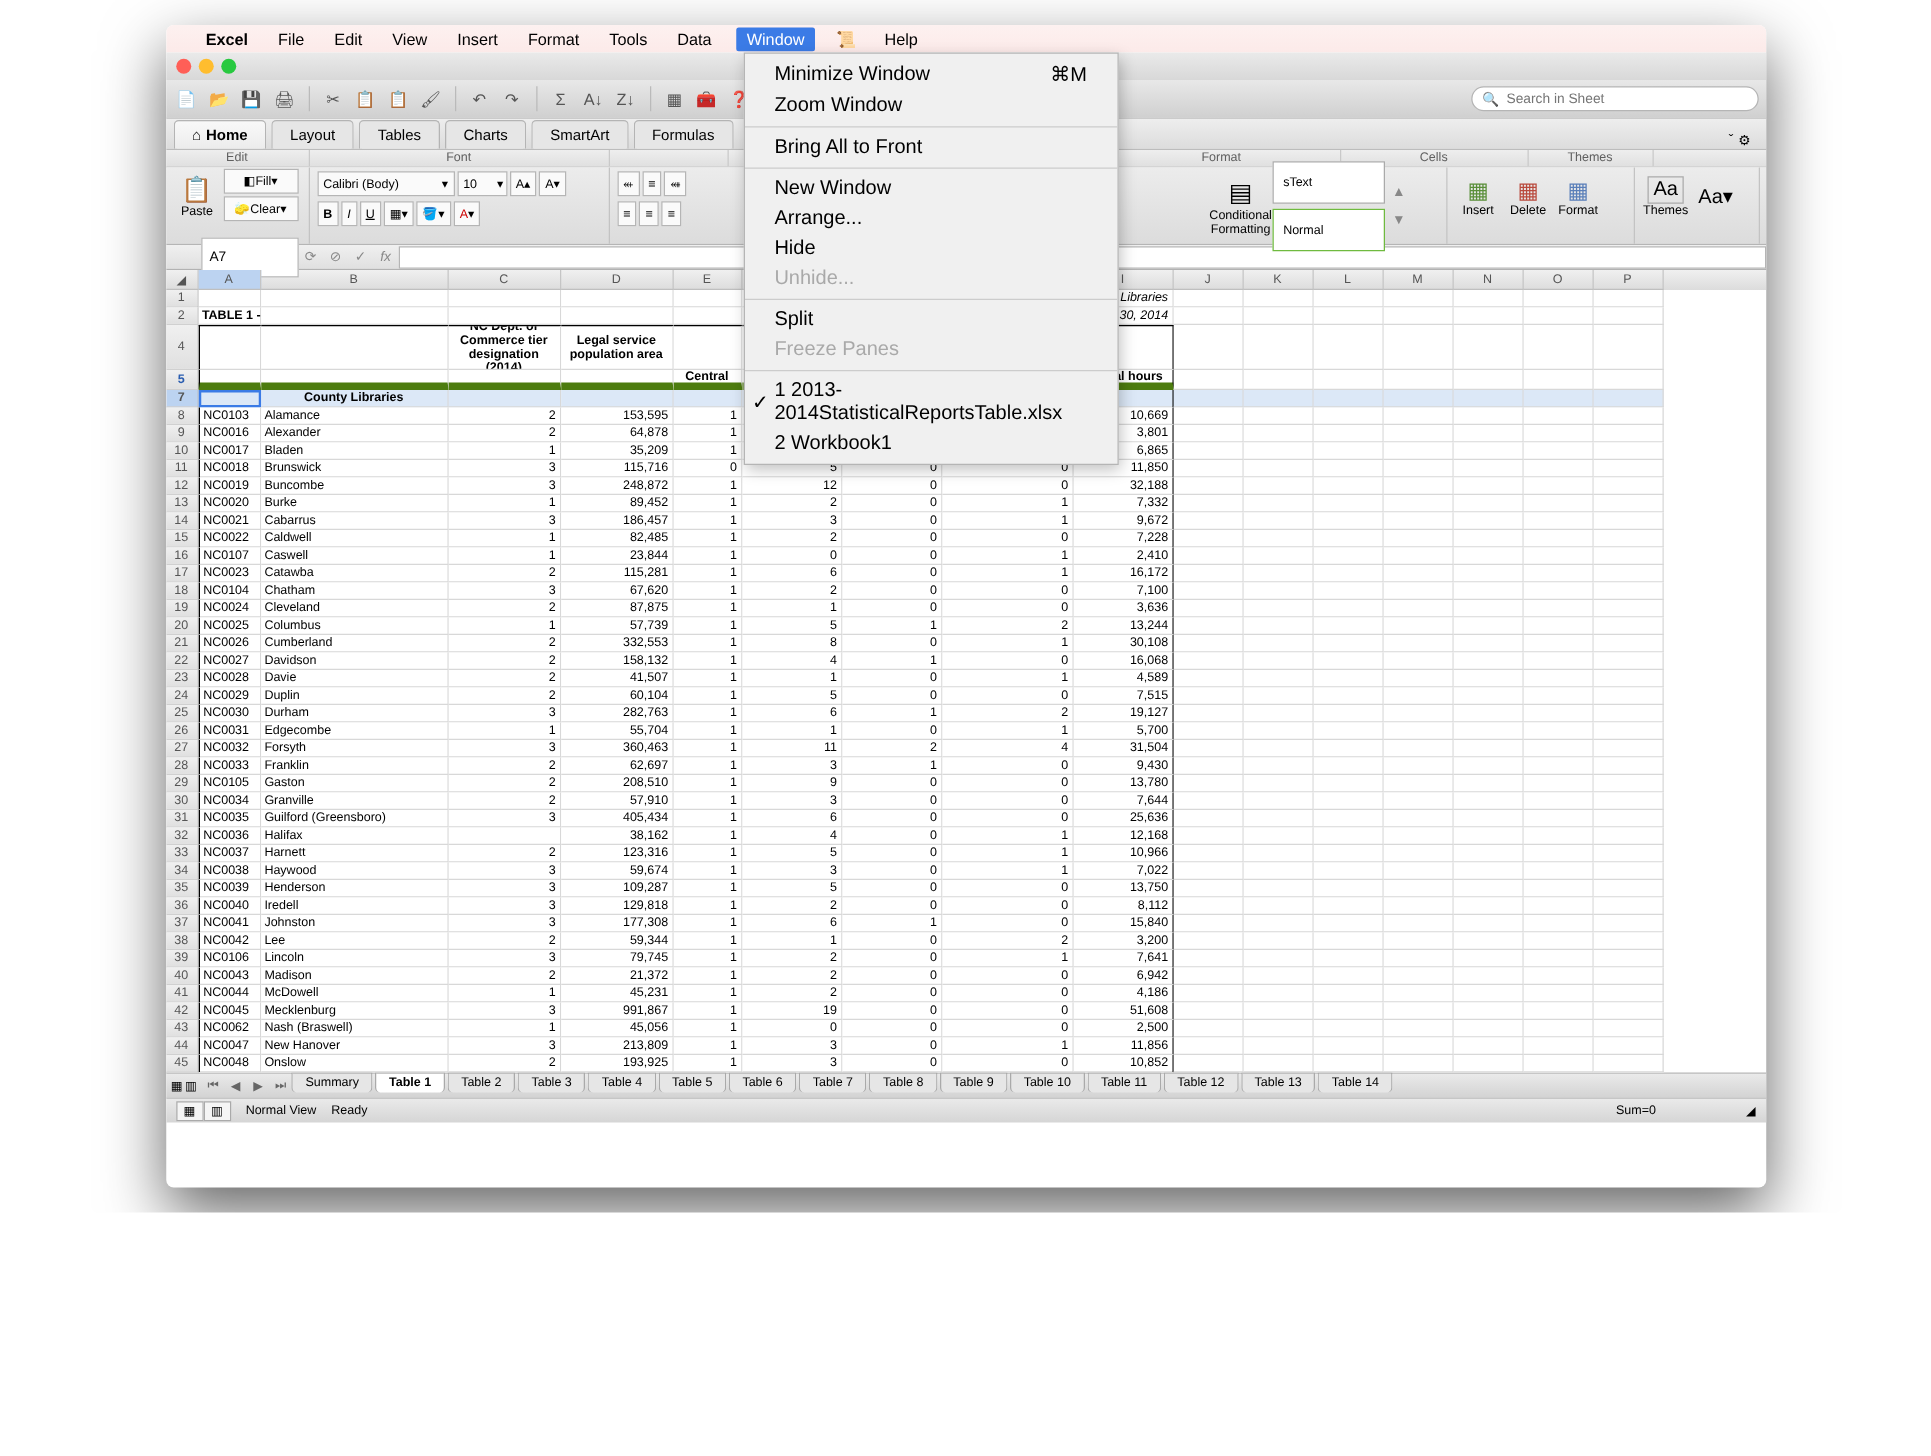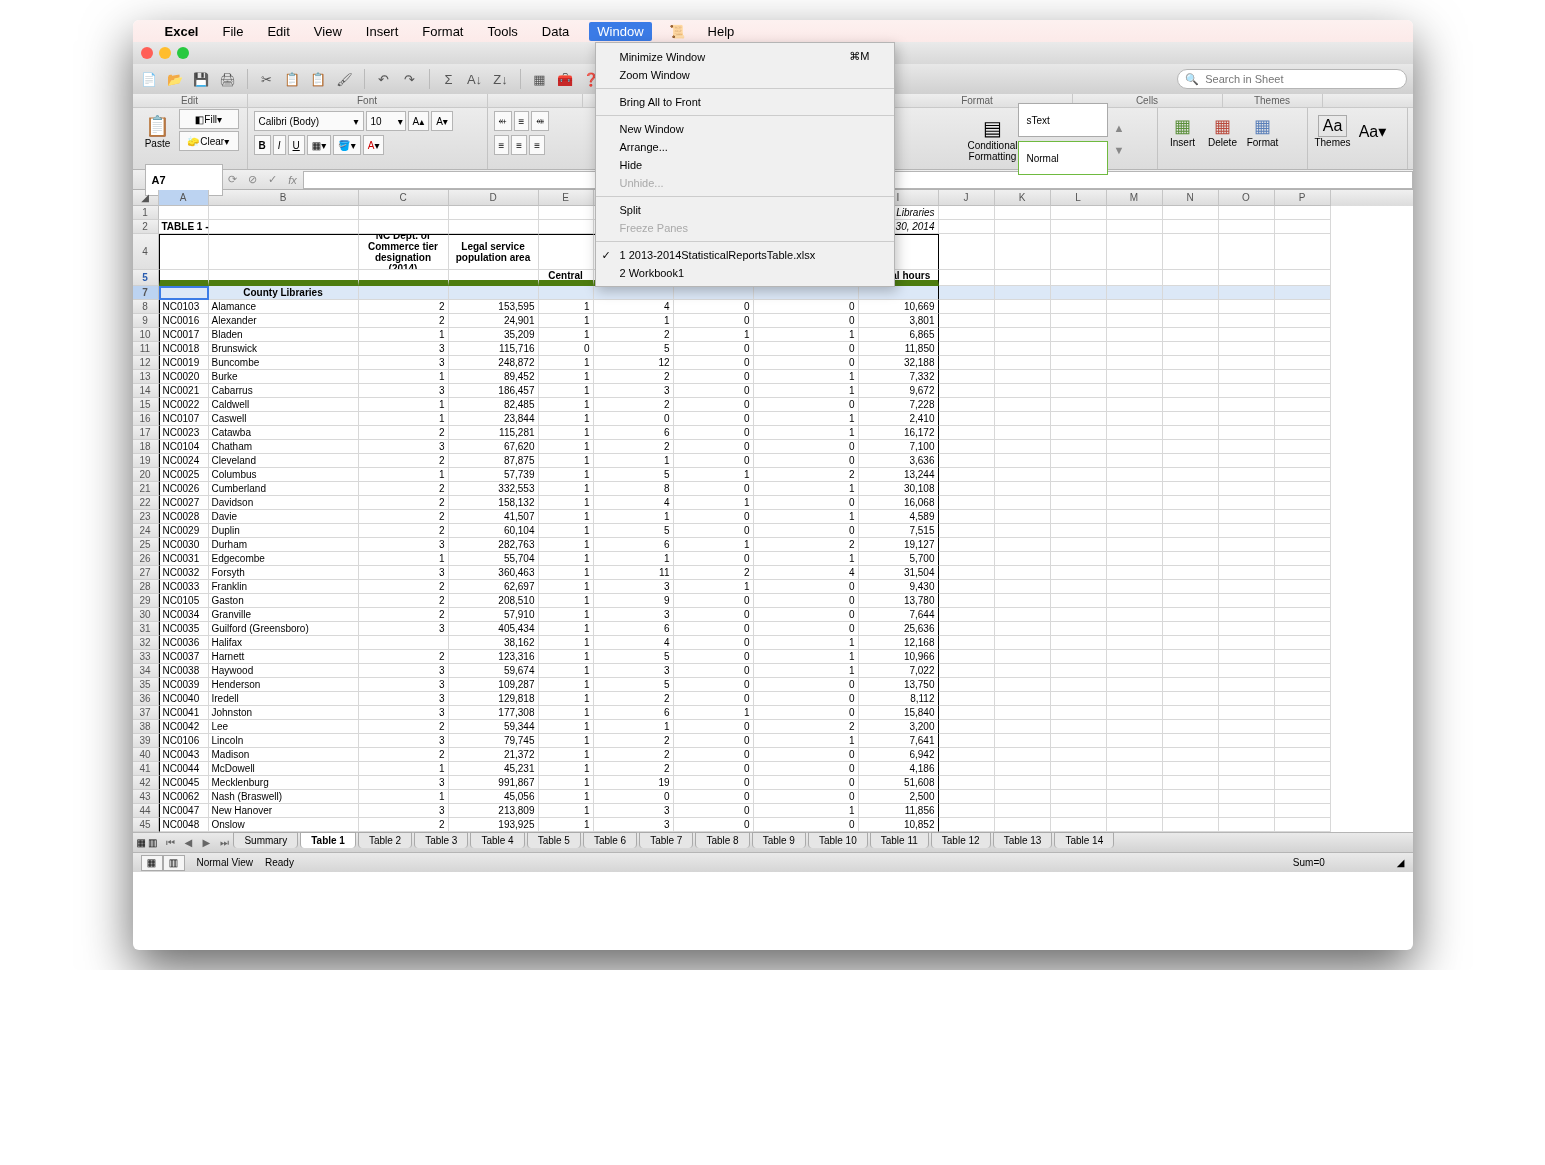--- a/index.html
+++ b/index.html
@@ -12,21 +12,21 @@
   .mac-menu .item { cursor:default; padding:2px 4px; }
   .mac-menu .item.bold { font-weight:bold; }
   .mac-menu .item.active { background:#3b7be6; color:#fff; border-radius:2px; padding:2px 8px; }
 
   
   .titlebar { height:22px; background:linear-gradient(#eaeaea,#d8d8d8); display:flex; align-items:center; padding:0 8px; gap:6px;}
   .tlight { width:12px; height:12px; border-radius:50%; }
   .tl-red{background:#ff5f57;} .tl-yellow{background:#ffbd2e;} .tl-green{background:#28c940;}
 
   
-  .dropdown { position:absolute; top:22px; left:462px; width:300px; background:#f0f0f0; border:1px solid #b5b5b5; box-shadow:2px 4px 12px rgba(0,0,0,0.25); z-index:1000; font-size:11px; padding:4px 0;}
+  .dropdown { position:absolute; top:22px; left:462px; width:300px; background:#f0f0f0; border:1px solid #b5b5b5; box-shadow:2px 4px 12px rgba(0,0,0,0.25); z-index:1000; font-size:16px; padding:4px 0;}
   .dropdown .mi { display:flex; align-items:center; padding:3px 24px 3px 24px; position:relative;}
   .dropdown .mi.disabled { color:#a9a9a9; }
   .dropdown .mi .shortcut { margin-left:auto; }
   .dropdown hr { border:none; border-top:1px solid #ccc; margin:4px 0;}
   .dropdown .mi .check { position:absolute; left:6px; }
 
   
   .toolbar1 { height:30px; background:linear-gradient(#e8e8e8,#d0d0d0); display:flex; align-items:center; padding:0 6px; gap:4px;}
   .tb-btn { width:22px; height:22px; display:flex; align-items:center; justify-content:center; color:#555; font-size:13px;}
   .tb-sep { width:1px; height:20px; background:#bababa; margin:0 4px;}
@@ -57,21 +57,21 @@
   .rrow{display:flex; align-items:center; gap:2px; height:24px;}
   .rbtn, .rcombo{height:20px; display:flex; align-items:center; justify-content:center; border:1px solid #b5b5b5; background:#fafafa; font-size:10px; padding:0 4px;}
   .rcombo{justify-content:space-between; gap:16px;}
   .paste-big{width:38px; height:44px; display:flex; flex-direction:column; align-items:center; justify-content:center; font-size:10px; border:1px solid transparent;}
   .icon-block{width:38px; height:44px; display:flex; flex-direction:column; align-items:center; justify-content:center; font-size:10px;}
   .format-pill{height:20px; background:#fff; border:1px solid #aaa; display:flex; align-items:center; padding:16px 8px; font-size:10px; width:90px;}
   .format-pill.normal{border:1px solid #6fba3f;}
 
   
   .formula-bar{height:20px; background:linear-gradient(#f0f0f0,#e0e0e0); display:flex; align-items:center; border-bottom:1px solid #b2b2b2; font-size:11px;}
-  .namebox{width:78px; height:32px; border:1px solid #b5b5b5; background:#fff; display:flex; align-items:center; padding:0 6px; margin-left:12px;font-weight:bold;}
+  .namebox{width:78px; height:32px; border:1px solid #b5b5b5; background:#fff; display:flex; align-items:center; padding:0 6px; margin-left:28px;}
   .fb-btn{width:20px; text-align:center; color:#888;}
   .fx-area{flex:1; height:18px; background:#fff; border:1px solid #b5b5b5;}
   .colheads{display:flex; height:16px; background:linear-gradient(#f0f0f0,#dcdcdc); font-size:10px; color:#555;}
   .ch{border-right:1px solid #c5c5c5; border-bottom:1px solid #bfbfbf; display:flex; align-items:center; justify-content:center;}
   .ch.selA{background:#bcd3f1;}
   .rowhead{width:26px; background:linear-gradient(#f0f0f0,#e0e0e0); border-right:1px solid #bfbfbf; border-bottom:1px solid #d0d0d0; font-size:10px; color:#555; display:flex; align-items:center; justify-content:center;}
   .rowhead.sel{background:#bcd3f1;}
   .row{display:flex; height:14px;}
   .cell{border-right:1px solid #d8d8d8; border-bottom:1px solid #d8d8d8; font-size:10px; padding:0 3px; display:flex; align-items:center; overflow:hidden; white-space:nowrap; background:#fff;}
   .c-A{width:50px;} .c-B{width:150px;} .c-C{width:90px;} .c-D{width:90px;}
@@ -190,20 +190,33 @@
     <div class="tb-sep"></div>
     <div class="tb-btn">▦</div>
     <div class="tb-btn">🧰</div>
     <div class="tb-btn">❓</div>
     <div class="search-wrap">
       <span>🔍</span>
       <input placeholder="Search in Sheet" style="">
     </div>
   </div>
 
+  <div class="rtabs">
+    <div class="rtab active"><span class="home-icon">⌂</span>Home</div>
+    <div class="rtab">Layout</div>
+    <div class="rtab">Tables</div>
+    <div class="rtab">Charts</div>
+    <div class="rtab">SmartArt</div>
+    <div class="rtab">Formulas</div>
+    <div class="rtab-spacer"></div>
+    <div class="rtab-ctrl">
+      <span>ˇ</span>
+      <span>⚙</span>
+    </div>
+  </div>
 
   <div class="group-title-row">
     <div style="width:115px">Edit</div>
     <div style="width:240px">Font</div>
     <div style="width:95px"></div>
     <div style="width:300px; border-right:none;"></div>
     <div style="width:190px">Format</div>
     <div style="width:150px">Cells</div>
     <div style="width:100px">Themes</div>
   </div>
@@ -448,21 +461,21 @@
         <div class="cell c-rest"></div>
         <div class="cell c-rest"></div>
         <div class="cell c-rest"></div>
         <div class="cell c-rest"></div>
       </div>
       <div class="row ">
     <div class="rowhead ">9</div>
         <div class="cell c-A bl">NC0016</div>
     <div class="cell c-B">Alexander</div>
     <div class="cell c-C num">2</div>
-    <div class="cell c-D num">24,901</div>
+    <div class="cell c-D num">64,878</div>
     <div class="cell c-E num">1</div>
     <div class="cell c-F num">1</div>
     <div class="cell c-G num">0</div>
     <div class="cell c-H num">0</div>
     <div class="cell c-I num br">3,801</div>
         <div class="cell c-rest"></div>
         <div class="cell c-rest"></div>
         <div class="cell c-rest"></div>
         <div class="cell c-rest"></div>
         <div class="cell c-rest"></div>

